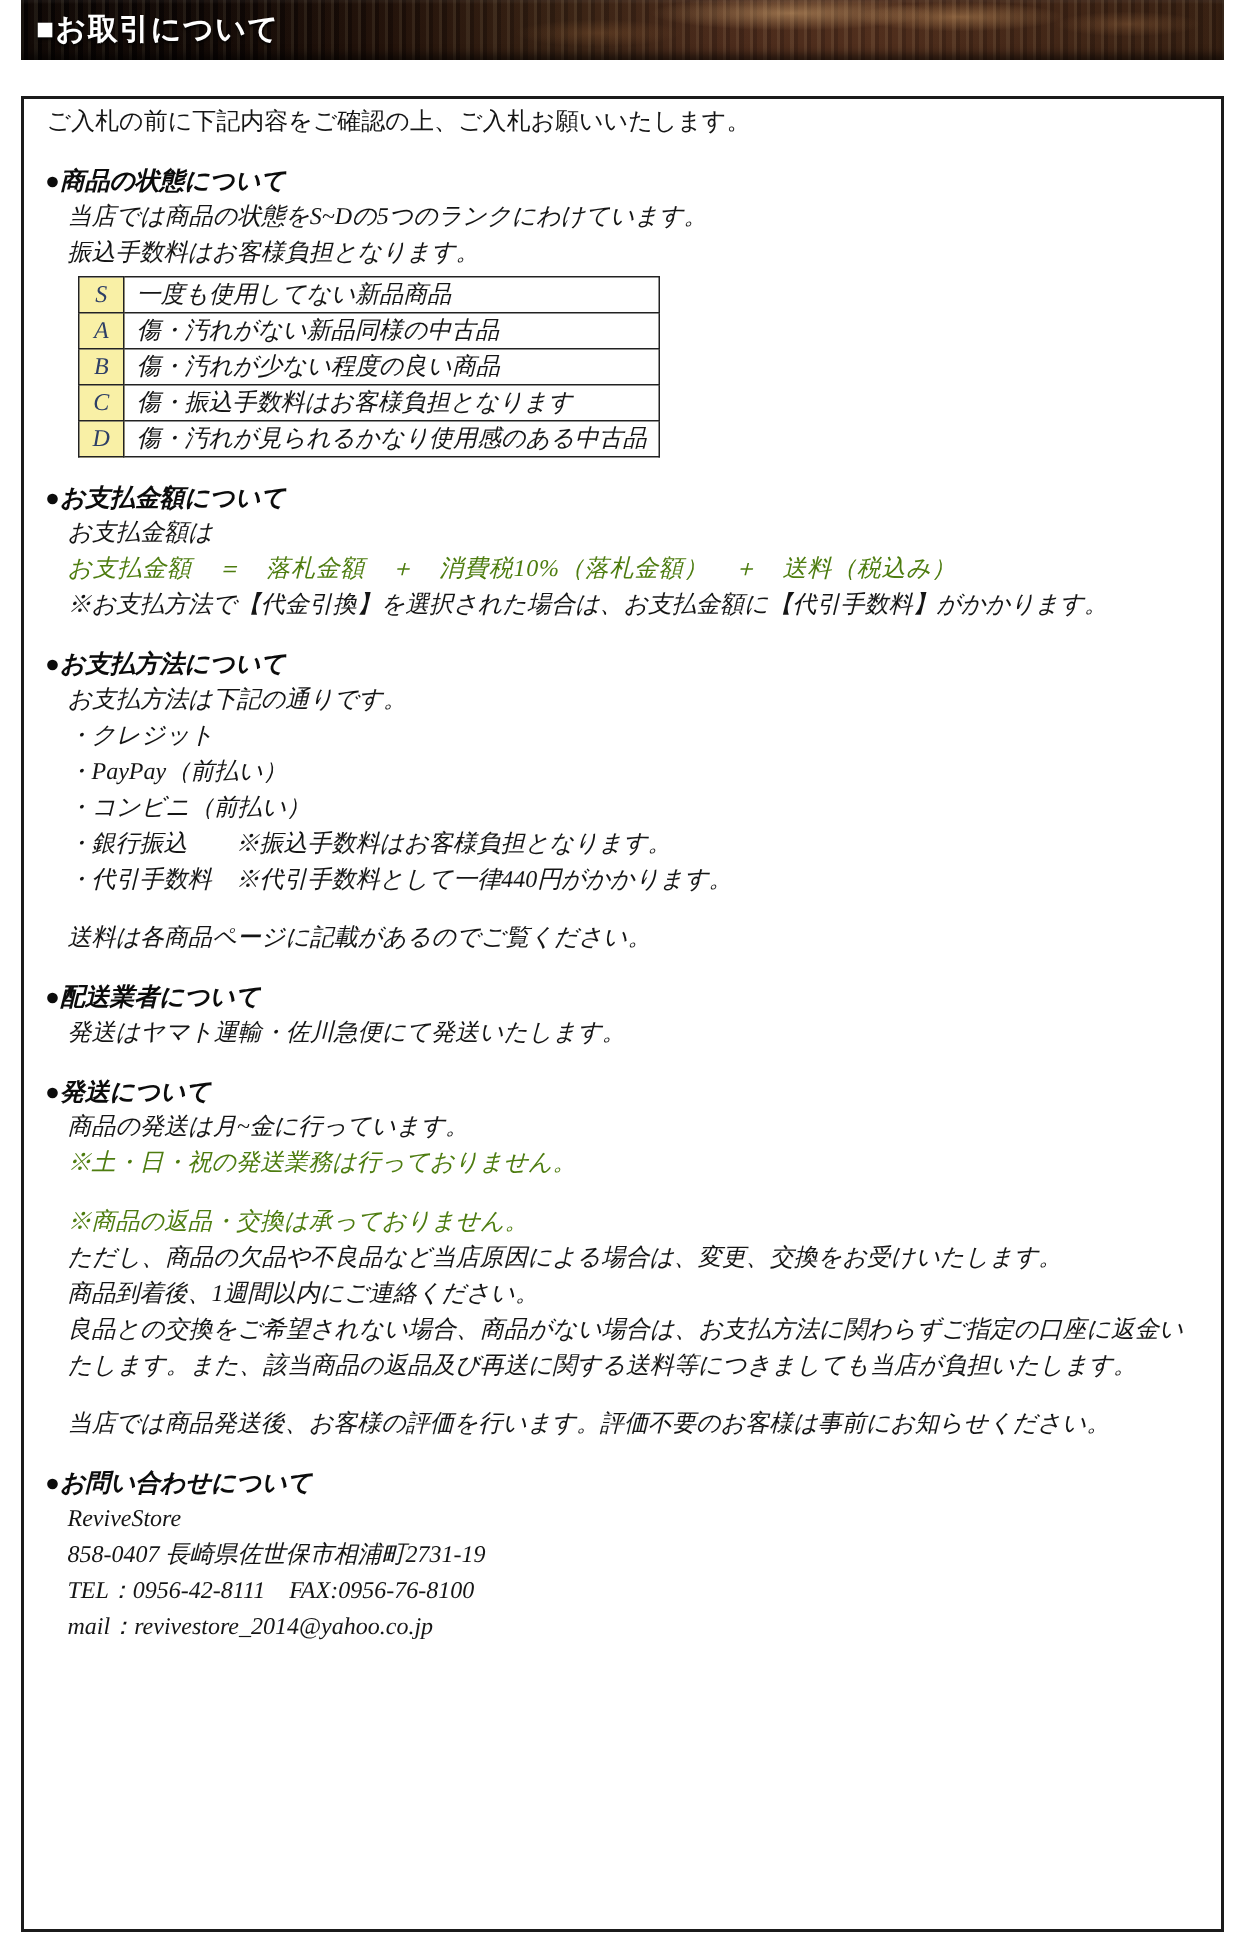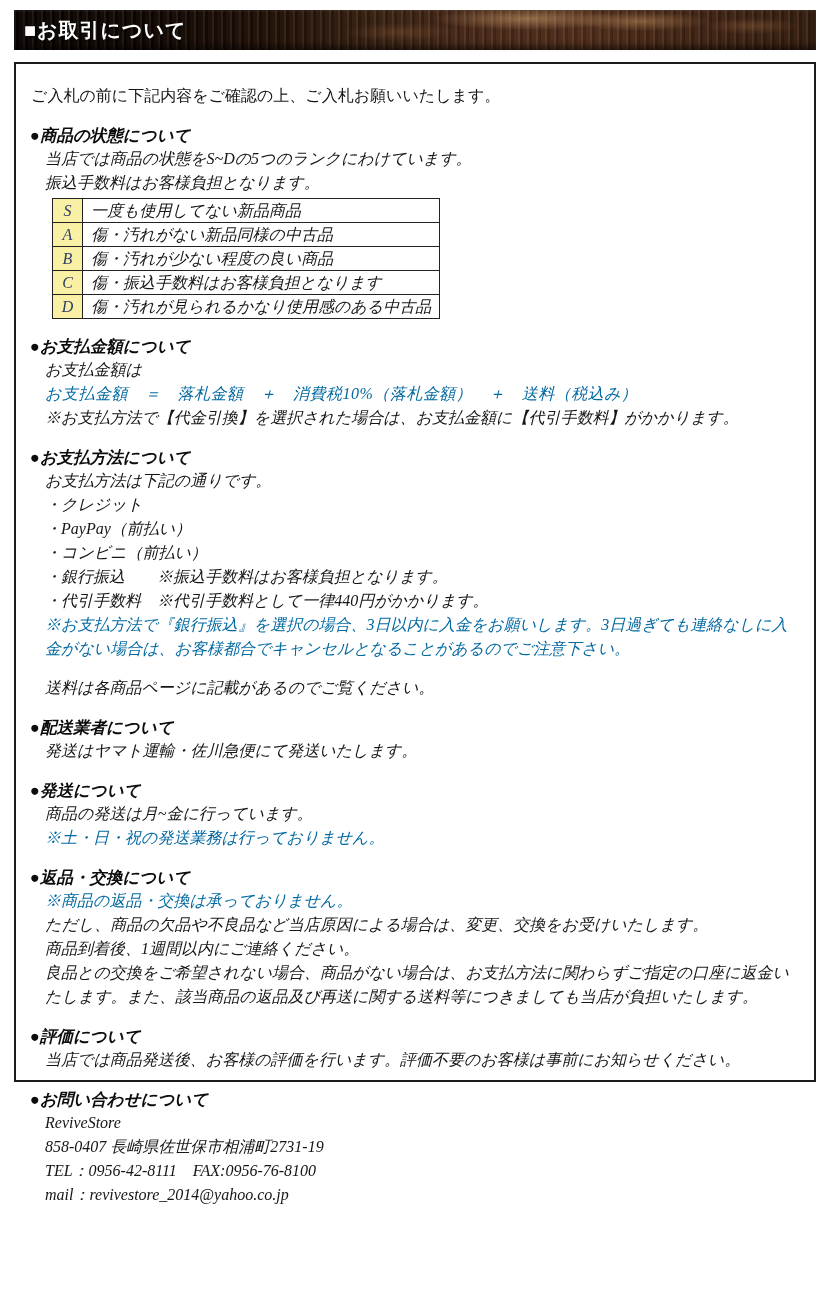--- a/index.html
+++ b/index.html
@@ -2,50 +2,50 @@
 <html><head>
 <meta charset="utf-8">
 <style>
   html,body{margin:0;padding:0;}
   body{
     width:830px;height:1300px;background:#ffffff;overflow:hidden;
     font-family:"Liberation Serif","DejaVu Serif",serif;
   }
   
   .header-bar{
-    margin:10px 14px 0 14px;height:40px;position:relative;
+    margin:0 14px 0 14px;height:40px;position:relative;
     background:
       radial-gradient(ellipse 130px 16px at 64% 22%, rgba(236,188,128,.45), rgba(236,188,128,0) 72%),
       radial-gradient(ellipse 100px 14px at 78% 28%, rgba(224,170,110,.40), rgba(224,170,110,0) 70%),
       radial-gradient(ellipse 80px 13px at 48% 55%, rgba(186,124,72,.22), rgba(186,124,72,0) 70%),
       radial-gradient(ellipse 70px 12px at 92% 40%, rgba(200,140,88,.25), rgba(200,140,88,0) 70%),
       repeating-linear-gradient(90deg, rgba(255,214,156,.10) 0 2px, rgba(18,8,4,.14) 2px 5px, rgba(122,72,40,.10) 5px 9px),
       linear-gradient(90deg,#060303 0%,#0a0504 16%,#1b0e08 31%,#342013 46%,#46281a 59%,#4c2c1c 71%,#3e2416 84%,#301c10 100%);
     box-shadow: inset 0 2px 2px rgba(255,255,255,.05), inset 0 -4px 6px rgba(0,0,0,.55);
     display:flex;align-items:center;
   }
   .header-title{
     color:#ffffff;font-family:"Liberation Sans","DejaVu Sans",sans-serif;
     font-weight:700;font-size:20px;line-height:40px;letter-spacing:1px;
     padding-left:10px;text-shadow:0 1px 2px rgba(0,0,0,.9);
   }
   
   .panel{
-    box-sizing:border-box;margin:12px 14px 0 14px;height:1020px;
-    border:2px solid #1b1b1b;padding:20px 14px 10px 14px;
+    box-sizing:border-box;margin:24px 14px 0 14px;height:1224px;
+    border:2px solid #1b1b1b;padding:4px 14px 10px 14px;
     color:#151515;
   }
   .t{font-size:16px;line-height:24px;padding-left:15px;}
   .intro{padding-left:1px;}
   .h{
     font-family:"Liberation Sans","DejaVu Sans",sans-serif;
     font-weight:700;font-size:16.5px;line-height:24px;color:#0c0c0c;
   }
   section{margin-top:15px;font-style:italic;}
-  .red{color:#0369a1;}
+  .red{color:#4d7c0f;}
   .formula{letter-spacing:.5px;}
   
   .rank-table{border-collapse:collapse;margin:3px 0 2px 22px;font-size:16px;}
   .rank-table td{border:1px solid #222222;height:21px;line-height:21px;}
   .rk{
     background:#F9F0A6;color:#2e3f66;text-align:center;
     width:27px;min-width:27px;font-size:16px;
   }
   .rd{padding:0 8px;white-space:nowrap;}
 </style>
@@ -98,48 +98,45 @@
   </section>
 
   <section>
     <div class="h">●お支払方法について</div>
     <div class="t">お支払方法は下記の通りです。</div>
     <div class="t">・クレジット</div>
     <div class="t">・PayPay（前払い）</div>
     <div class="t">・コンビニ（前払い）</div>
     <div class="t">・銀行振込　　※振込手数料はお客様負担となります。</div>
     <div class="t">・代引手数料　※代引手数料として一律440円がかかります。</div>
-    <div class="t red">※お支払方法で『銀行振込』を選択の場合、3日以内に入金をお願いします。3日過ぎても連絡なしに入金がない場合は、お客様都合でキャンセルとなることがあるのでご注意下さい。</div>
   </section>
 
   <section>
     <div class="t">送料は各商品ページに記載があるのでご覧ください。</div>
   </section>
 
   <section>
     <div class="h">●配送業者について</div>
     <div class="t">発送はヤマト運輸・佐川急便にて発送いたします。</div>
   </section>
 
   <section>
     <div class="h">●発送について</div>
     <div class="t">商品の発送は月~金に行っています。</div>
     <div class="t red">※土・日・祝の発送業務は行っておりません。</div>
   </section>
 
   <section>
-    <div class="h">●返品・交換について</div>
     <div class="t red">※商品の返品・交換は承っておりません。</div>
     <div class="t">ただし、商品の欠品や不良品など当店原因による場合は、変更、交換をお受けいたします。</div>
     <div class="t">商品到着後、1週間以内にご連絡ください。</div>
     <div class="t">良品との交換をご希望されない場合、商品がない場合は、お支払方法に関わらずご指定の口座に返金いたします。また、該当商品の返品及び再送に関する送料等につきましても当店が負担いたします。</div>
   </section>
 
   <section>
-    <div class="h">●評価について</div>
     <div class="t">当店では商品発送後、お客様の評価を行います。評価不要のお客様は事前にお知らせください。</div>
   </section>
 
   <section>
     <div class="h">●お問い合わせについて</div>
     <div class="t">ReviveStore</div>
     <div class="t">858-0407 長崎県佐世保市相浦町2731-19</div>
     <div class="t">TEL：0956-42-8111　FAX:0956-76-8100</div>
     <div class="t">mail：revivestore_2014@yahoo.co.jp</div>
   </section>

